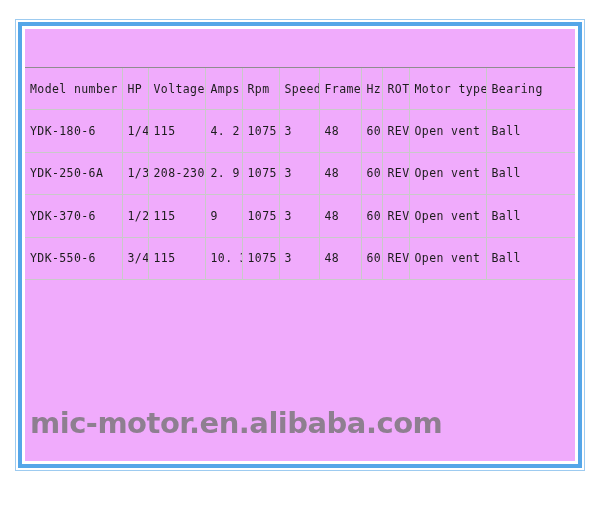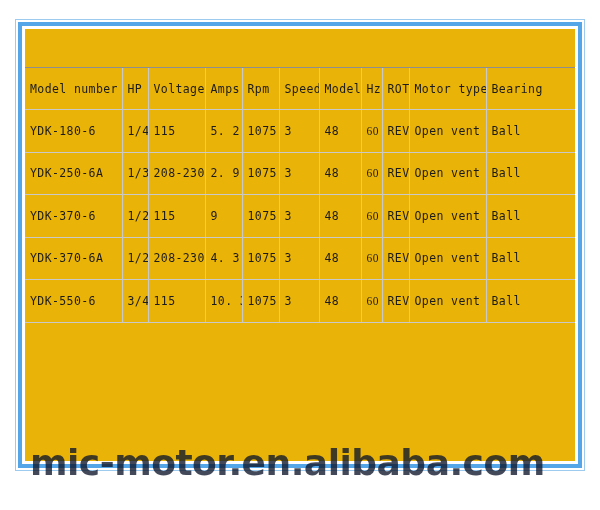--- a/index.html
+++ b/index.html
@@ -38,21 +38,21 @@
     background: #ffffff;
   }
 
   
   #table-area {
     position: absolute;
     left: 25px;
     top: 29px;
     width: 550px;
     height: 432px;
-    background: #eab308;
+    background: #f0abfc;
     overflow: hidden;
     z-index: 3;
   }
 
   table.spec {
     border-collapse: collapse;
     width: 550px;
     table-layout: fixed;
     font-size: 11.5px;
     color: #1c1c1c;
@@ -87,39 +87,38 @@
     border-bottom: none;
     border-right: none;
   }
   table.spec td.c-last, table.spec th.c-last {
     border-right: none;
     margin-left: 40px;
   }
   
   td.num-right { text-align: right; padding-right: 14px; }
   td.num-rpm  { text-align: right; padding-right: 20px; }
-  td.num-hz   { text-align: right; padding-right: 6px; font-family: Liberation Serif, serif; }
+  td.num-hz   { text-align: right; padding-right: 6px; }
 
   
   #watermark {
     position: absolute;
     left: 30px;
     top: 406px;
     width: 546px;
     font-family: "DejaVu Sans", "Liberation Sans", sans-serif;
-    font-size: 36px;
+    font-size: 29px;
     font-weight: bold;
-    color: #0f172a;
+    color: #737373;
     opacity: 0.78;
     letter-spacing: -0.5px;
     white-space: nowrap;
     z-index: 6;
     pointer-events: none;
     user-select: none;
-    margin-top: 36px;
   }
 </style>
 </head>
 <body>
 
 <div id="frame-outer"></div>
 <div id="frame-inner"></div>
 
 <div id="table-area">
   <table class="spec">
@@ -140,32 +139,32 @@
       <tr class="spacer-row">
         <td colspan="11" class="nosplit c-last"></td>
       </tr>
       <tr class="header-row">
         <th>Model number</th>
         <th>HP</th>
         <th>Voltage</th>
         <th>Amps</th>
         <th>Rpm</th>
         <th>Speed</th>
-        <th>Model</th>
+        <th>Frame</th>
         <th>Hz</th>
         <th>ROT</th>
         <th>Motor type</th>
         <th class="c-last">Bearing</th>
       </tr>
 
       <tr class="data-row">
         <td>YDK-180-6</td>
         <td>1/4</td>
         <td>115</td>
-        <td class="num-right">5. 2</td>
+        <td class="num-right">4. 2</td>
         <td class="num-rpm">1075</td>
         <td>3</td>
         <td>48</td>
         <td class="num-hz">60</td>
         <td>REV</td>
         <td>Open vent</td>
         <td class="c-last">Ball</td>
       </tr>
 
 
@@ -191,33 +190,20 @@
         <td>9</td>
         <td class="num-rpm">1075</td>
         <td>3</td>
         <td>48</td>
         <td class="num-hz">60</td>
         <td>REV</td>
         <td>Open vent</td>
         <td class="c-last">Ball</td>
       </tr>
 
-      <tr class="data-row">
-        <td>YDK-370-6A</td>
-        <td>1/2</td>
-        <td>208-230</td>
-        <td class="num-right">4. 3</td>
-        <td class="num-rpm">1075</td>
-        <td>3</td>
-        <td>48</td>
-        <td class="num-hz">60</td>
-        <td>REV</td>
-        <td>Open vent</td>
-        <td class="c-last">Ball</td>
-      </tr>
 
       <tr class="data-row">
         <td>YDK-550-6</td>
         <td>3/4</td>
         <td>115</td>
         <td class="num-right">10. 3</td>
         <td class="num-rpm">1075</td>
         <td>3</td>
         <td>48</td>
         <td class="num-hz">60</td>

